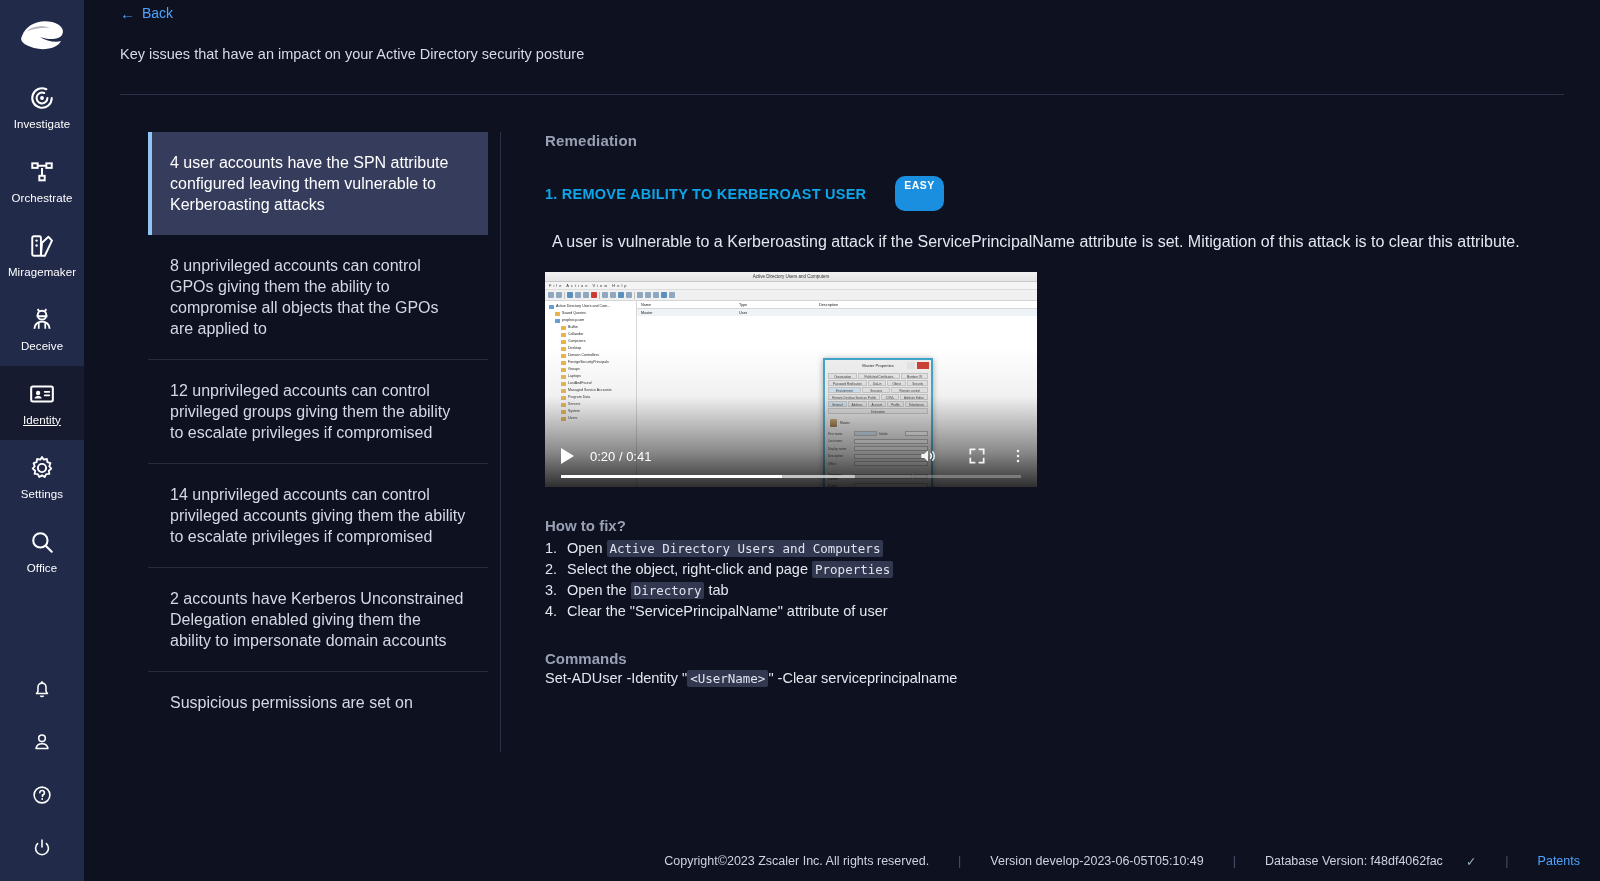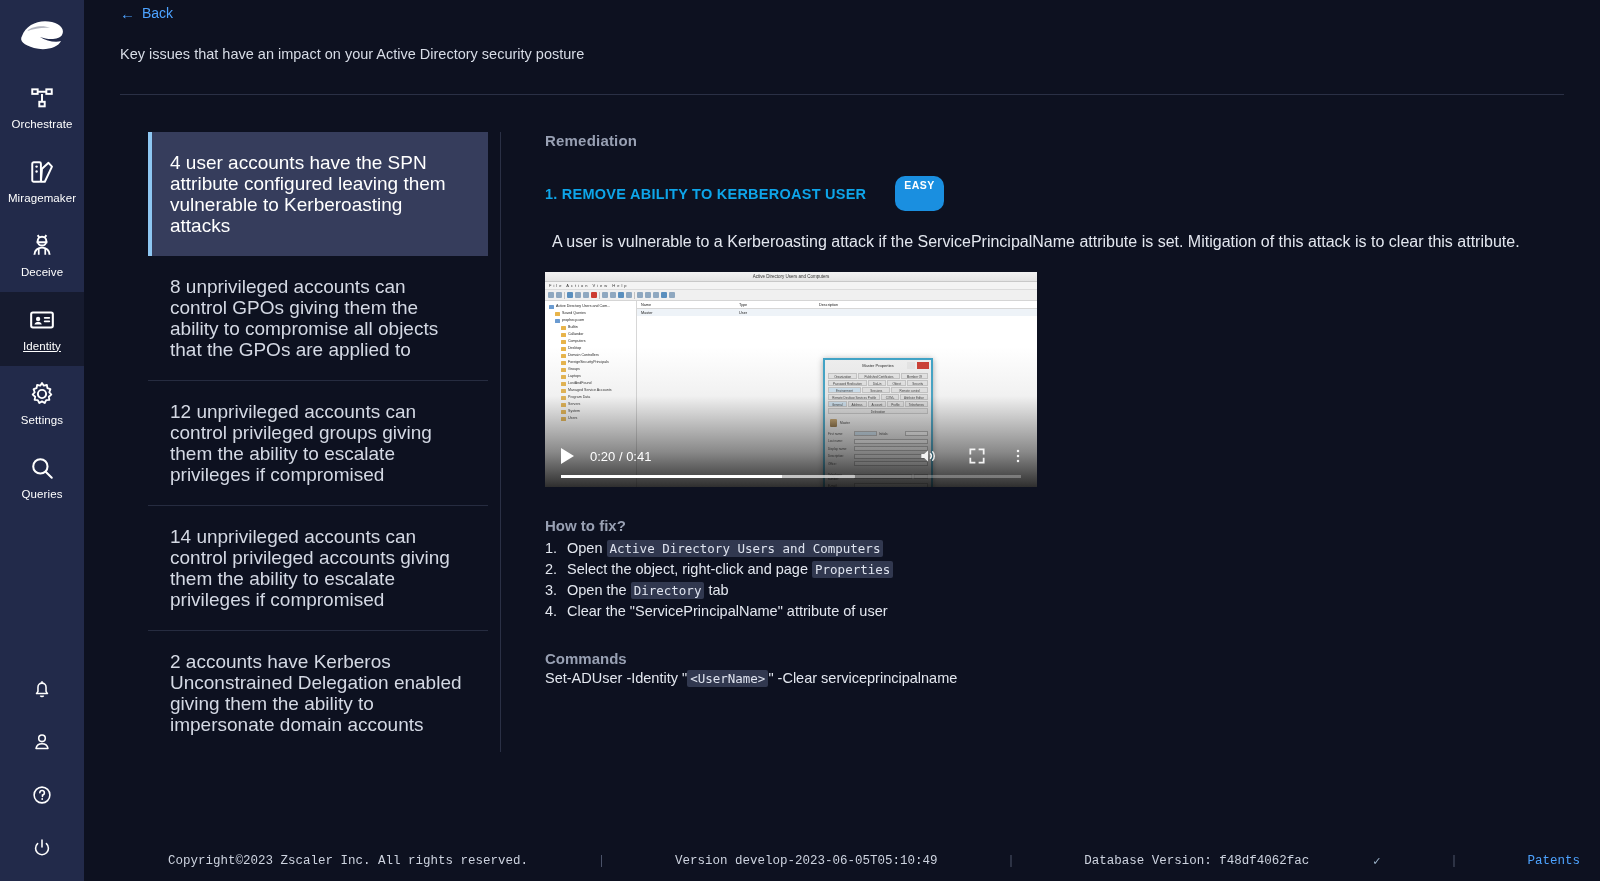--- a/index.html
+++ b/index.html
@@ -76,21 +76,21 @@
   
   .issue-list {
     width: 340px; flex: 0 0 340px;
     margin-left: 64px;
     max-height: 620px;
     overflow: hidden;
     position: relative;
   }
   .issue {
     padding: 20px 22px 20px 22px;
-    font-size: 19px; line-height: 21px; color: #d4d9e4;
+    font-size: 16px; line-height: 21px; color: #d4d9e4;
     cursor: pointer;
     border-bottom: 1px solid #262c40;
     position: relative;
   }
   .issue.selected {
     background: #363d5c;
     border-left: 4px solid #8ec7f2;
     padding-left: 18px;
     color: #ffffff;
     border-bottom: none;
@@ -251,41 +251,49 @@
     padding: 1px 3px; border-radius: 2px;
   }
   .commands { margin-top: 28px; }
   .cmd-title { font-size: 15px; color: #98a0b3; font-weight: bold; }
   .cmd-line { margin-top: 3px; font-size: 14.5px; color: #e3e7ef; }
 
   
   .footer {
     position: absolute; left: 84px; right: 0; bottom: 0; height: 40px;
     background: #0d1120;
-    display: flex; align-items: center; justify-content: space-between;
+    display: flex; align-items: center; justify-content: flex-end;
     padding-right: 20px; gap: 16px;
-    font-size: 12.5px; color: #cdd3df; font-family: Liberation Mono, monospace;
+    font-size: 12.5px; color: #cdd3df;
   }
   .f-sep { margin: 0 13px; color: #4a5268; }
   .f-link { color: #4da3ff; cursor: pointer; }
   .f-check { color: #9fb6cc; margin-left: 7px; }
 </style>
 </head>
 <body>
 
 <div class="app">
 
   <nav class="sidebar">
     <div class="logo-wrap">
       <svg width="48" height="34" viewBox="0 0 48 34">
         <path d="M4 18 C8 6, 22 1, 34 4 C43 6, 47 12, 44 17 C41 22, 30 22, 22 19 C28 23, 38 25, 43 23 C40 30, 27 33, 16 30 C6 27, 1 23, 4 18 Z" fill="#ffffff"></path>
         <path d="M9 13 C14 8, 26 7, 32 10 C25 9, 16 11, 9 13 Z" fill="#222a4a" opacity=".35"></path>
       </svg>
     </div>
 
+    <div class="nav-item">
+      <svg class="nav-icon" viewBox="0 0 24 24">
+        <path d="M21 12a9 9 0 1 1-5-8.05" fill="none" stroke="#fff" stroke-width="1.9" stroke-linecap="round"></path>
+        <path d="M17 12a5 5 0 1 1-3-4.58" fill="none" stroke="#fff" stroke-width="1.9" stroke-linecap="round"></path>
+        <circle cx="12" cy="12" r="1.8" fill="#fff"></circle>
+      </svg>
+      <span class="nav-label">Investigate</span>
+    </div>
 
     <div class="nav-item">
       <svg class="nav-icon" viewBox="0 0 24 24">
         <rect x="3" y="4" width="5" height="4.2" fill="none" stroke="#fff" stroke-width="1.8"></rect>
         <rect x="16" y="4" width="5" height="4.2" fill="none" stroke="#fff" stroke-width="1.8"></rect>
         <rect x="9.5" y="15.5" width="5" height="4.2" fill="none" stroke="#fff" stroke-width="1.8"></rect>
         <path d="M8 6.2h8M12 8.2v7.3" fill="none" stroke="#fff" stroke-width="1.8"></path>
       </svg>
       <span class="nav-label">Orchestrate</span>
     </div>
@@ -326,21 +334,21 @@
         <path d="M12 1.8l1.6 2.5 2.9-.6.5 2.9 2.8 1-1.1 2.8 1.9 2.2-2.3 1.9.5 2.9-2.9.3-1.4 2.6-2.5-1.5-2.5 1.5-1.4-2.6-2.9-.3.5-2.9-2.3-1.9 1.9-2.2-1.1-2.8 2.8-1 .5-2.9 2.9.6z" fill="none" stroke="#fff" stroke-width="1.7" stroke-linejoin="round"></path>
       </svg>
       <span class="nav-label">Settings</span>
     </div>
 
     <div class="nav-item">
       <svg class="nav-icon" viewBox="0 0 24 24">
         <circle cx="10.5" cy="10.5" r="6.6" fill="none" stroke="#fff" stroke-width="1.9"></circle>
         <path d="M15.4 15.4 L21 21" stroke="#fff" stroke-width="1.9" stroke-linecap="round"></path>
       </svg>
-      <span class="nav-label">Queries</span>
+      <span class="nav-label">Office</span>
     </div>
 
     <div class="sidebar-spacer"></div>
 
     <div class="bottom-group">
       <div class="bottom-icon">
         <svg width="22" height="22" viewBox="0 0 24 24">
           <path d="M6 17h12l-1.6-2.4V10a4.4 4.4 0 0 0-8.8 0v4.6z" fill="none" stroke="#fff" stroke-width="1.7" stroke-linejoin="round"></path>
           <path d="M10.3 19.2a1.9 1.9 0 0 0 3.4 0" fill="none" stroke="#fff" stroke-width="1.7"></path>
           <path d="M12 5.6V4.2" stroke="#fff" stroke-width="1.7" stroke-linecap="round"></path>

